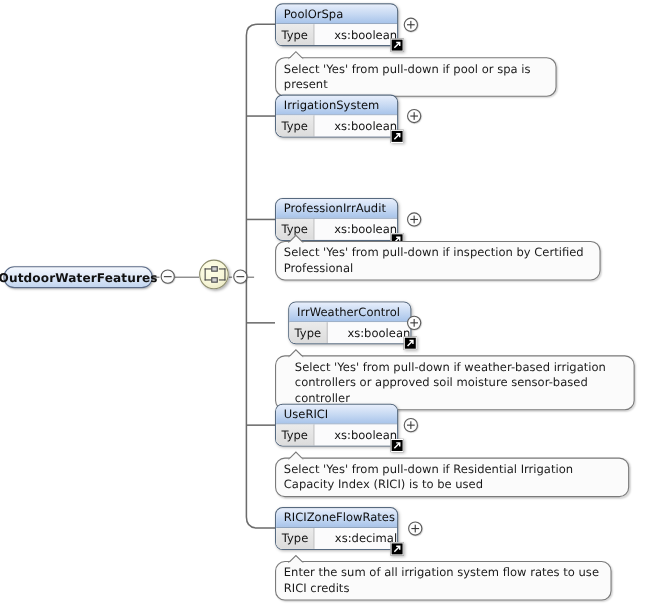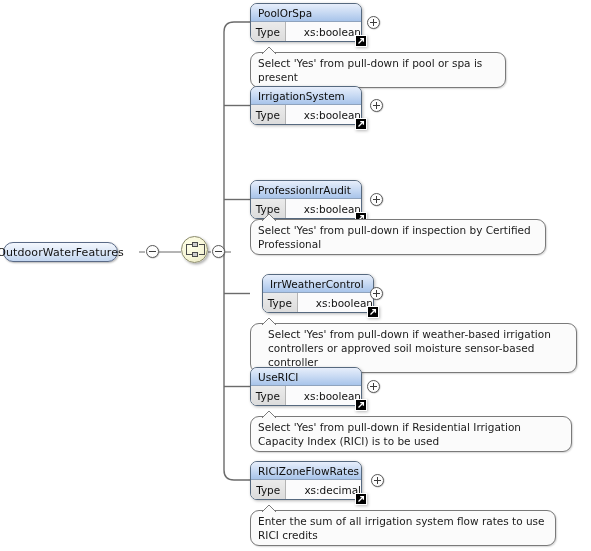--- a/index.html
+++ b/index.html
@@ -12,28 +12,29 @@
     position: relative;
     overflow: hidden;
     -webkit-font-smoothing: antialiased;
   }
   #diagram { position:absolute; left:0; top:0; width:591px; height:551px; }
 
   
   .root-pill {
     position:absolute;
     left:3px; top:242px;
-    width:115px; height:20px;
+    width:136px; height:20px;
     border:1px solid #5a6a86;
     border-radius:10px;
     background: linear-gradient(to bottom, #f3f7fd 0%, #dfe9f8 45%, #c3d6f0 100%);
     box-shadow: 1px 1px 2px rgba(0,0,0,0.30);
     display:flex; align-items:center; justify-content:center;
     font-size:11px; color:#111; letter-spacing:0.1px;
     white-space:nowrap;
+    font-weight:bold;
   }
 
   
   .circle-ctrl {
     position:absolute;
     width:13px; height:13px;
     border:1px solid #5b5b5b;
     border-radius:50%;
     background:#fdfdfd;
     box-shadow: 0.5px 0.5px 1px rgba(0,0,0,0.25);

